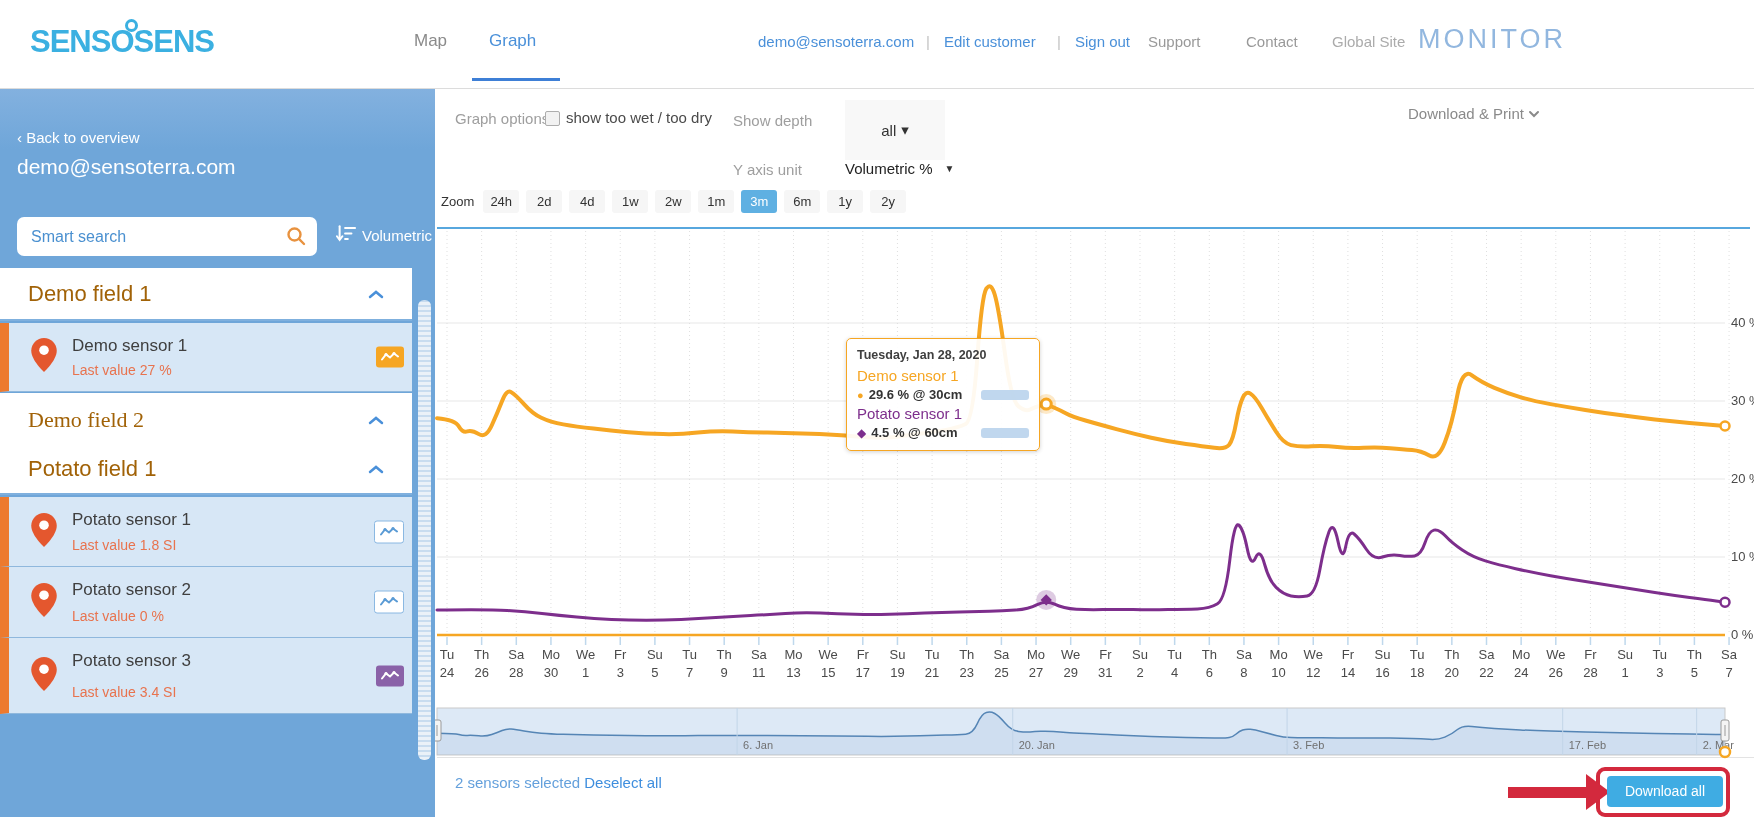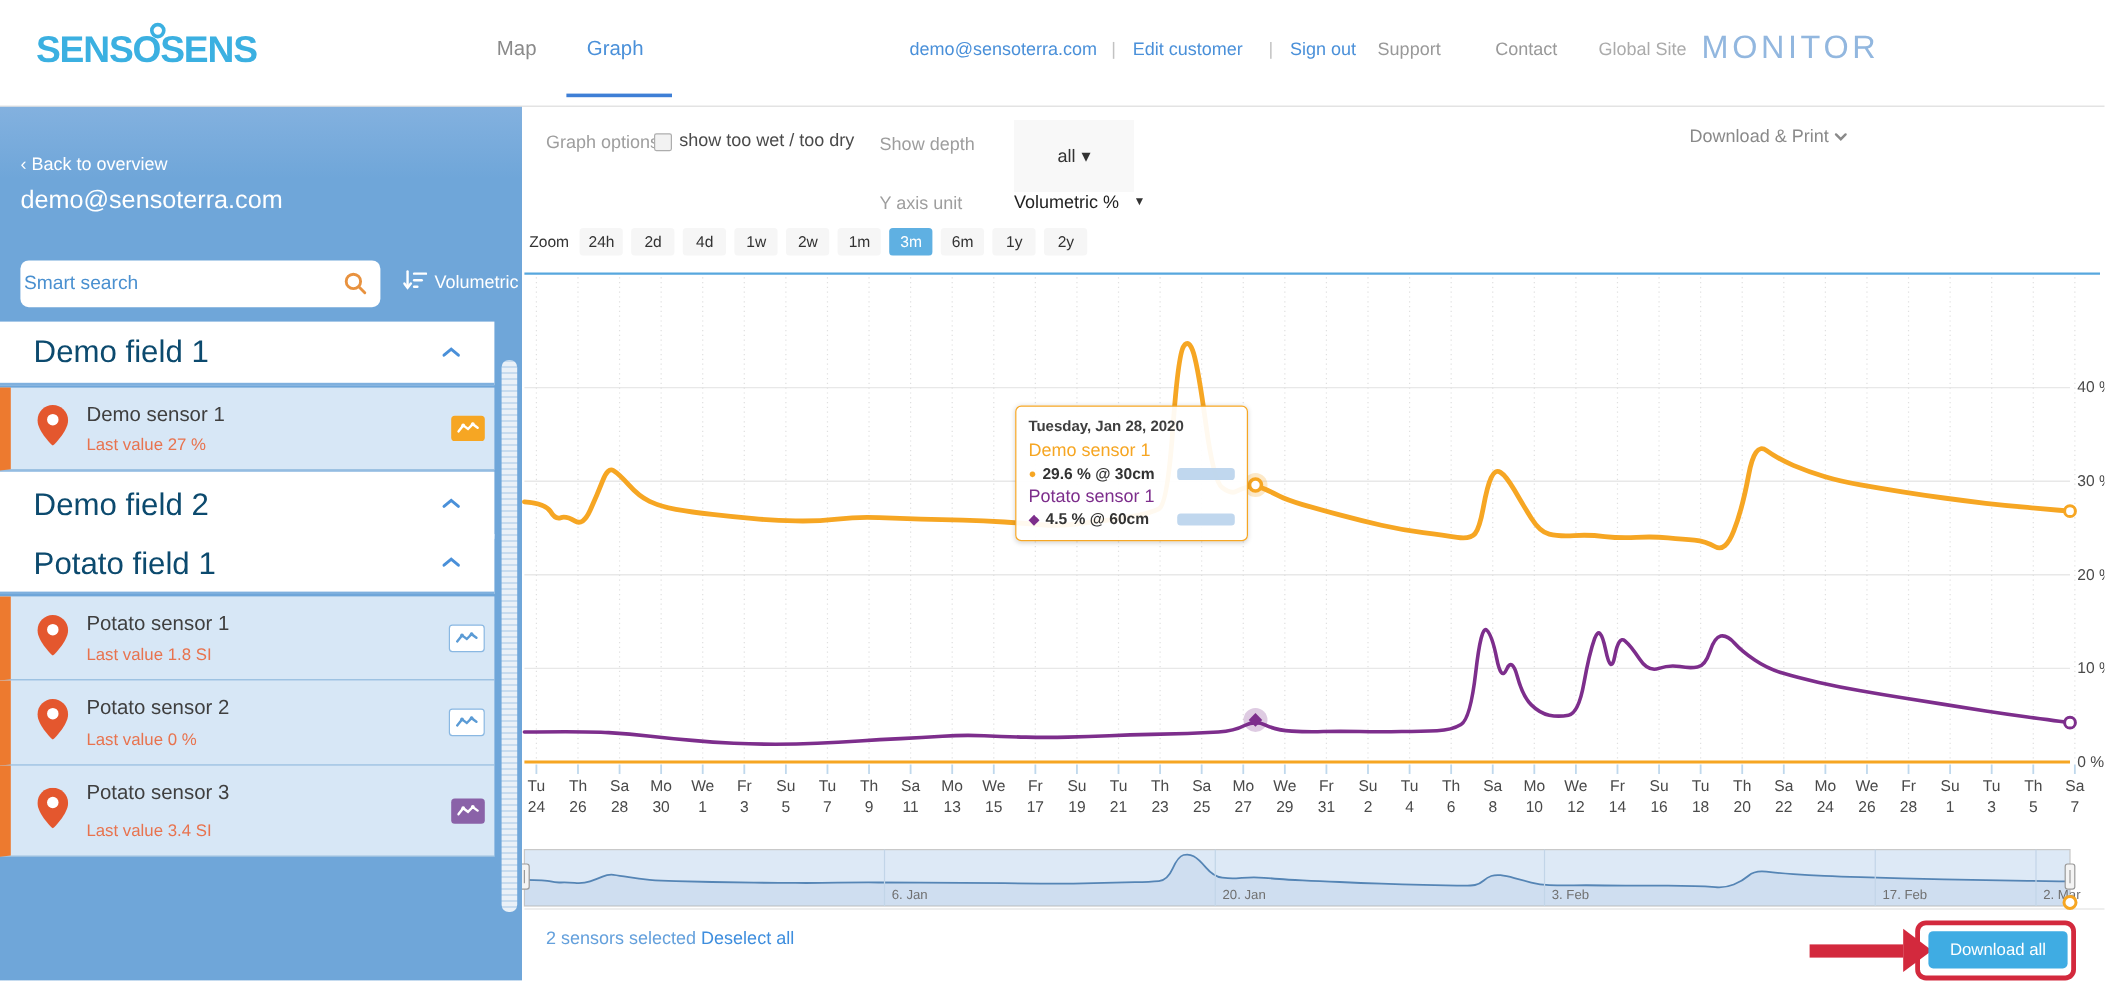--- a/index.html
+++ b/index.html
@@ -18,28 +18,28 @@
   .hgray{color:#999;}
   .hsep{color:#C2C2C2;}
   .brand{left:1418px;top:24px;font-size:27px;font-weight:300;letter-spacing:3px;color:#92B7DF;}
   .hairline{left:0;top:88px;width:1754px;height:1px;background:#DCDCDC;}
   
   .sidebar{left:0;top:89px;width:435px;height:728px;
      background:linear-gradient(#83B1DF,#6FA6D9 60px);z-index:2;}
   .back{left:17px;top:40px;font-size:15px;color:#fff;cursor:pointer;}
   .acct{left:17px;top:66px;font-size:21px;color:#fff;}
   .search{left:17px;top:128px;width:300px;height:39px;background:#fff;border:none;border-radius:7px;
-     box-sizing:border-box;padding:0 40px 0 3px;font-size:16px;color:#000000;outline:none;
+     box-sizing:border-box;padding:0 40px 0 14px;font-size:16px;color:#000000;outline:none;
      font-family:"Liberation Sans",sans-serif;}
   .search::placeholder{color:#4A90D0;opacity:1;}
   .search-ico{left:286px;top:137px;}
   .loc{left:336px;top:136px;display:flex;align-items:center;gap:6px;color:#fff;font-size:15px;cursor:pointer;}
   .fieldrow{left:0;width:412px;background:#fff;border-bottom:2px solid #7FB0DE;
      display:flex;align-items:center;justify-content:space-between;padding:0 28px;box-sizing:border-box;cursor:pointer;}
-  .fieldrow .fname{font-size:26px;color:#0c4a6e;}
+  .fieldrow .fname{font-size:22px;color:#a16207;}
   .sensorrow{left:0;width:412px;background:#D7E7F6;border-left:9px solid #ED7A2F;
      border-bottom:1px solid #8FB8DD;box-sizing:border-box;cursor:pointer;}
   .pin{position:absolute;left:22px;top:50%;transform:translateY(-50%);}
   .sname{position:absolute;left:63px;top:13px;font-size:17px;color:#3F3F3F;}
   .sval{position:absolute;left:63px;bottom:13px;font-size:14px;color:#E8734E;}
   .sicon{position:absolute;right:8px;top:50%;transform:translateY(-50%);width:28px;height:21px;
      border-radius:3px;display:flex;align-items:center;justify-content:center;cursor:pointer;}
   .i-orange{background:#F6A623;color:#fff;}
   .i-outline{background:#fff;border:1.5px solid #8AB8E2;color:#5B9BD5;}
   .i-purple{background:#8A62A8;color:#fff;}
@@ -148,21 +148,21 @@
       <span class="sname">Demo sensor 1</span>
       <span class="sval">Last value 27 %</span>
       <span class="sicon i-orange">
           <svg width="19" height="13" viewBox="0 0 19 13">
             <polyline points="1,9 5,4 9,7 13,3 17,6" fill="none" stroke="currentColor" stroke-width="2" stroke-linecap="round"></polyline>
             <circle cx="5" cy="4" r="1.6" fill="currentColor"></circle>
             <circle cx="13" cy="3" r="1.6" fill="currentColor"></circle>
           </svg>
         </span>
     </div>
-    <div class="abs fieldrow" style="top:304px;height:56px;">
+    <div class="abs fieldrow" style="top:304px;height:56px;font-family:Liberation Serif, serif;">
       <span class="fname">Demo field 2</span>
       <span><svg width="16" height="9">
             <polyline points="2,7 8,2 14,7" stroke="#4A90D9" stroke-width="2.5" fill="none" stroke-linecap="round"></polyline>
           </svg></span>
     </div>
     <div class="abs fieldrow" style="top:356px;height:50px;">
       <span class="fname">Potato field 1</span>
       <span><svg width="16" height="9">
             <polyline points="2,7 8,2 14,7" stroke="#4A90D9" stroke-width="2.5" fill="none" stroke-linecap="round"></polyline>
           </svg></span>

